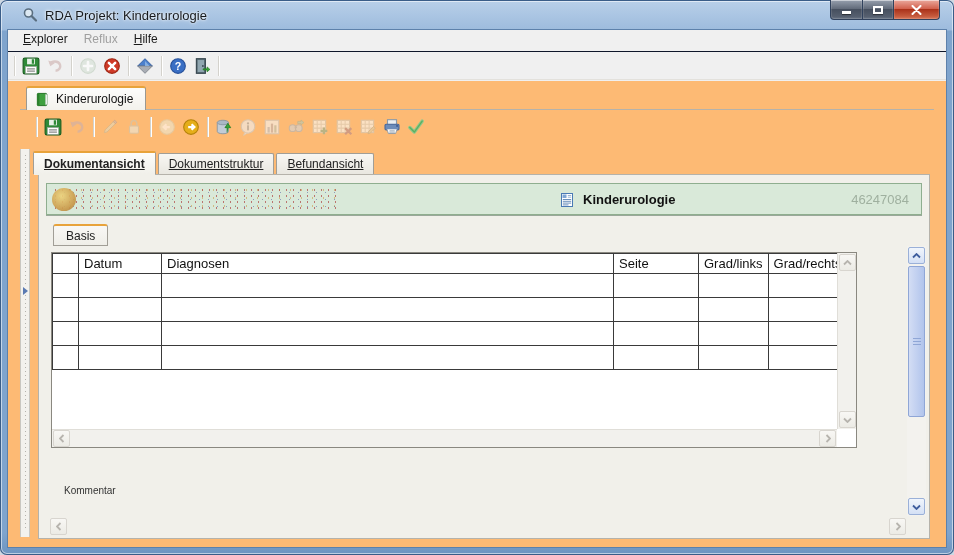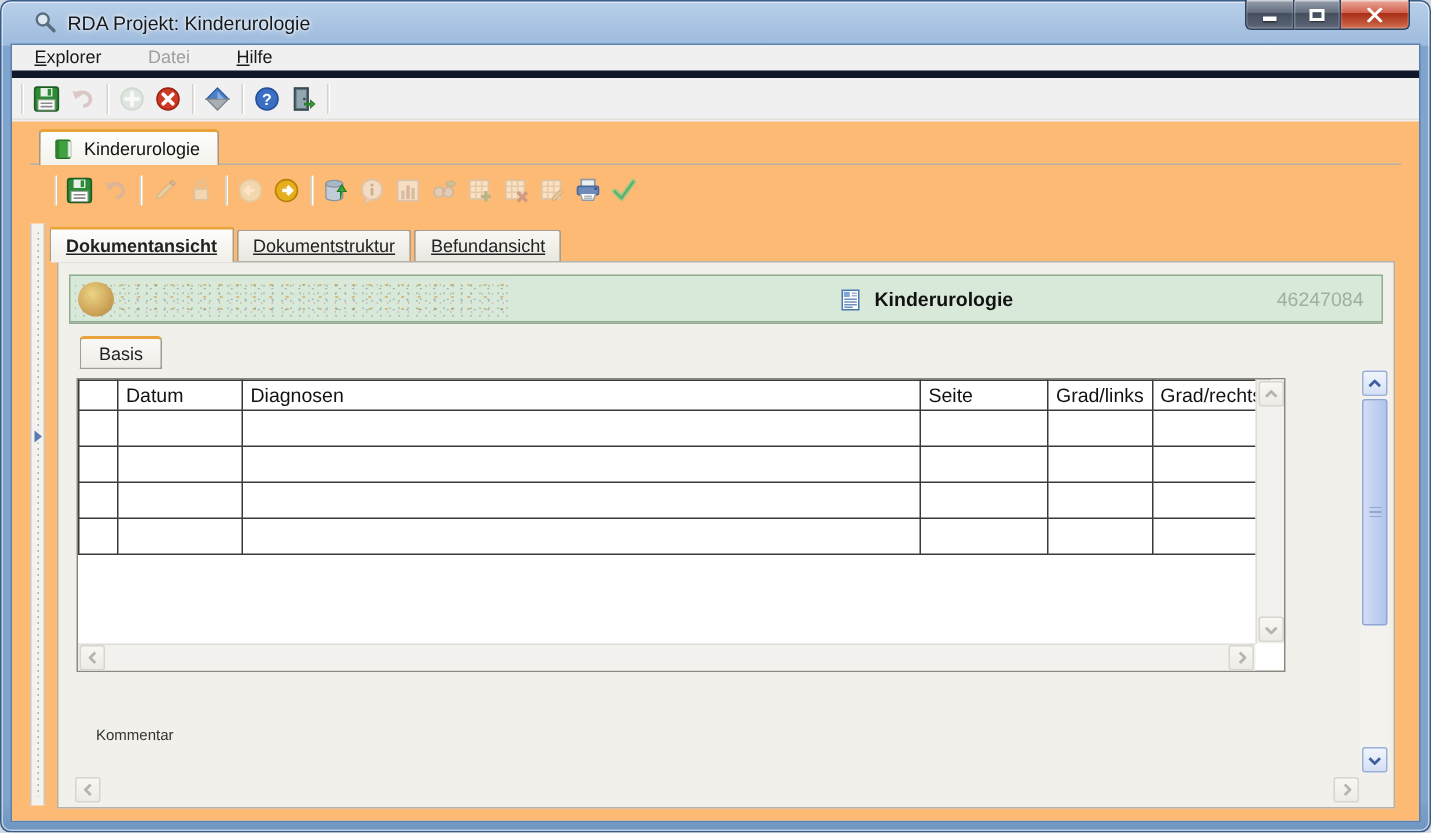--- a/index.html
+++ b/index.html
@@ -21,22 +21,22 @@
     box-shadow:inset 0 1px 0 rgba(255,255,255,.45), inset 0 0 0 1px rgba(255,255,255,.12); }
   .win-btn.min { width:33px; border-radius:0 0 0 4px; }
   .win-btn.max { width:31px; border-left:none; }
   .win-btn.close { width:46px; border-left:none; border-radius:0 0 4px 0;
     background:linear-gradient(180deg,#eba99d 0%,#d2624e 45%,#a82e17 46%,#c55a3d 85%,#d8795c 100%); }
   .glyph-min { width:9px; height:3px; background:#fff; box-shadow:0 1px 1px rgba(0,0,0,.5); margin-top:5px; }
   .glyph-max { width:10px; height:8px; border:2px solid #fff; box-shadow:0 1px 1px rgba(0,0,0,.4); }
   
   .body { position:absolute; left:8px; top:30px; right:8px; bottom:8px; background:#f0f0f0;
     box-shadow:0 0 0 1px #5d81ab; }
-  .menubar { height:22px; display:flex; align-items:flex-end; padding-left:7px; font-size:12px; color:#1a1a1a;
-    border-bottom:5px solid #0f172a;gap:15px; }
+  .menubar { height:22px; display:flex; align-items:flex-start; padding-left:7px; font-size:12px; color:#1a1a1a;
+    border-bottom:1px solid #0f172a; }
   .mi { padding:2px 8px; }
   .mi u { text-decoration:underline; }
   .mi.disabled { color:#9f9f9f; }
   .toolbar { display:flex; align-items:center; height:28px; padding-left:2px; }
   .main-toolbar { border-bottom:1px solid #e3e1dc; }
   .tbsep { width:1px; height:20px; background:#d4d2cc; box-shadow:1px 0 0 #ffffff; margin:0 4px; }
   .tbtn { width:24px; height:24px; display:flex; align-items:center; justify-content:center; border-radius:2px; }
   .tbtn.dis { opacity:.6; filter:saturate(.55); }
   
   .content { position:absolute; left:0; top:51px; right:0; bottom:0; background:#fdba74; }
@@ -133,21 +133,21 @@
             <path d="M1.5 1 L9.5 9 M9.5 1 L1.5 9" stroke="#fff" stroke-width="2" stroke-linecap="round"></path>
           </svg>
       </div>
     </div>
   </div>
 
   <div class="body">
 
     <div class="menubar">
       <span class="mi"><u>E</u><span>xplorer</span></span>
-      <span class="mi disabled"><span>Datei</span></span>
+      <span class="mi disabled"><span>Reflux</span></span>
       <span class="mi"><u>H</u><span>ilfe</span></span>
     </div>
 
     <div class="toolbar main-toolbar">
       <span class="tbsep"></span>
       <span class="tbtn">
         <svg width="18" height="18" viewBox="0 0 16 16">
             <rect x="1" y="1" width="14" height="14" rx="1.5" fill="#2f8a38" stroke="#1c5e22"></rect>
             <rect x="4.5" y="1.5" width="7" height="5" fill="#e8f2e8"></rect>
             <rect x="8.7" y="2" width="2" height="4" fill="#2f8a38"></rect>

